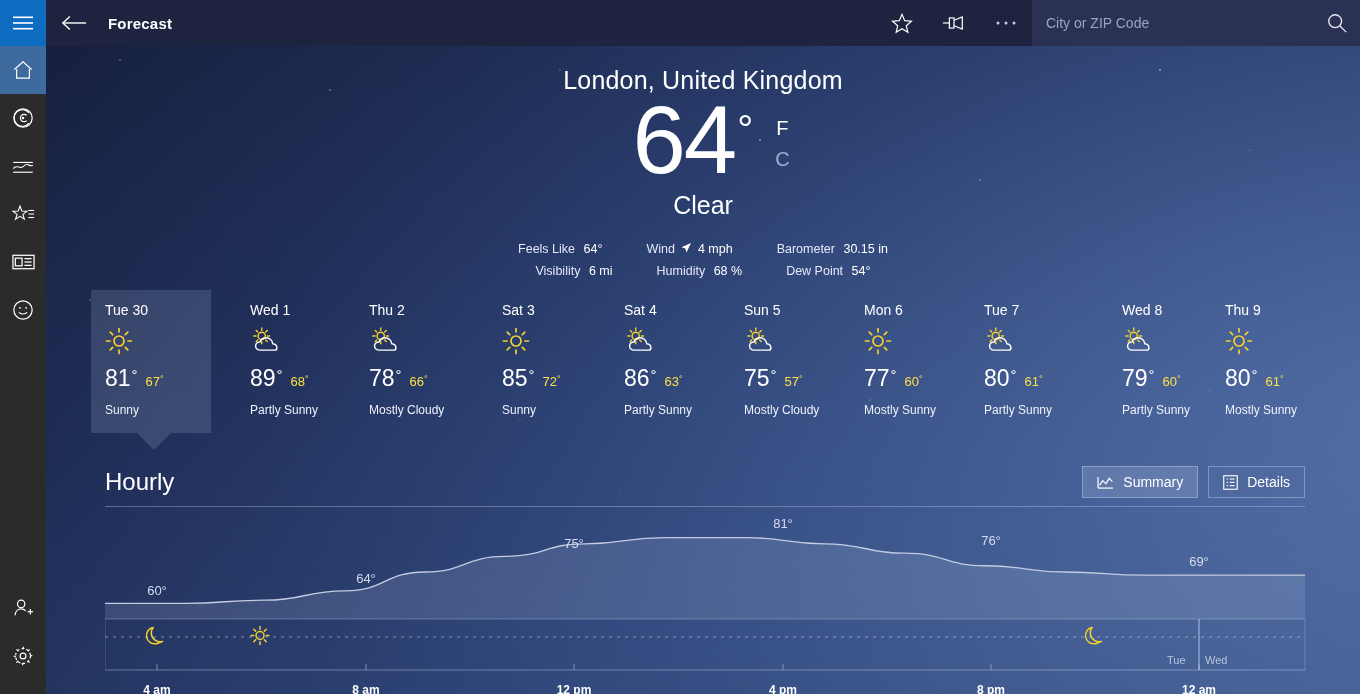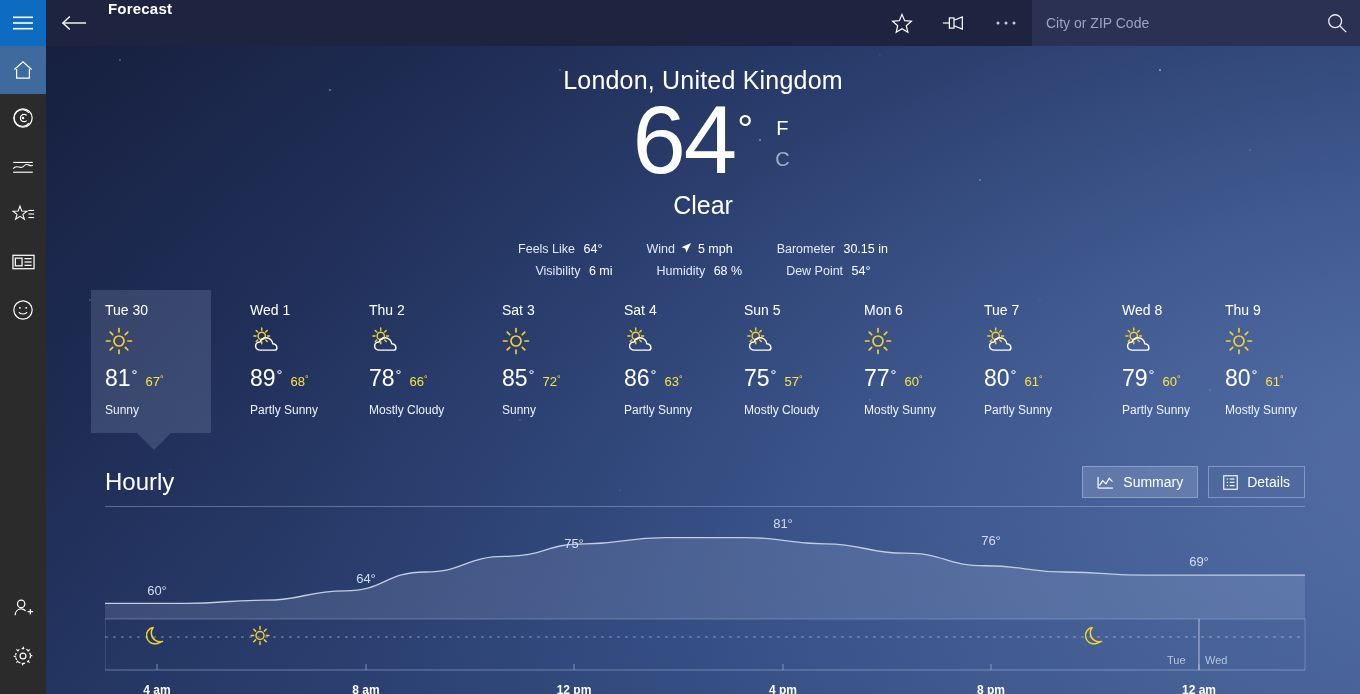--- a/index.html
+++ b/index.html
@@ -73,21 +73,21 @@
     cursor: pointer; position: relative;
   }
   .rail-item.active { background: #3f6a9e; }
   .rail-spacer { flex: 1; }
   .rail svg { display: block; }
 
   
   .titlebar {
     position: absolute; left: 46px; top: 0; width: 1314px; height: 46px;
     background: #1e2440; z-index: 20;
-    display: flex; 
+    display: flex; align-items: center;
   }
   .back-btn {
     width: 48px; height: 46px; display: flex; align-items: center; justify-content: center;
     cursor: pointer; margin-left: 4px;
   }
   .app-title {
     font-size: 15px; font-weight: bold; color: #ffffff;
     margin-left: 10px; letter-spacing: .2px;
   }
   .tb-spacer { flex: 1; }
@@ -342,21 +342,21 @@
           <span class="lbl">Feels Like</span>
           <span class="val">64°</span>
         </span>
         <span class="stat">
           <span class="lbl">Wind</span>
           <span class="wind-arrow">
             <svg width="12" height="12" viewBox="0 0 12 12">
               <path d="M11 1 L1.5 5.2 L5.3 6.6 L6.5 10.6 Z" fill="#ffffff"></path>
             </svg>
           </span>
-          <span class="val" style="margin-left:0">5 mph</span>
+          <span class="val" style="margin-left:0">4 mph</span>
         </span>
         <span class="stat">
           <span class="lbl">Barometer</span>
           <span class="val">30.15 in</span>
         </span>
       </div>
       <div class="stats-row">
         <span class="stat">
           <span class="lbl">Visibility</span>
           <span class="val">6 mi</span>

